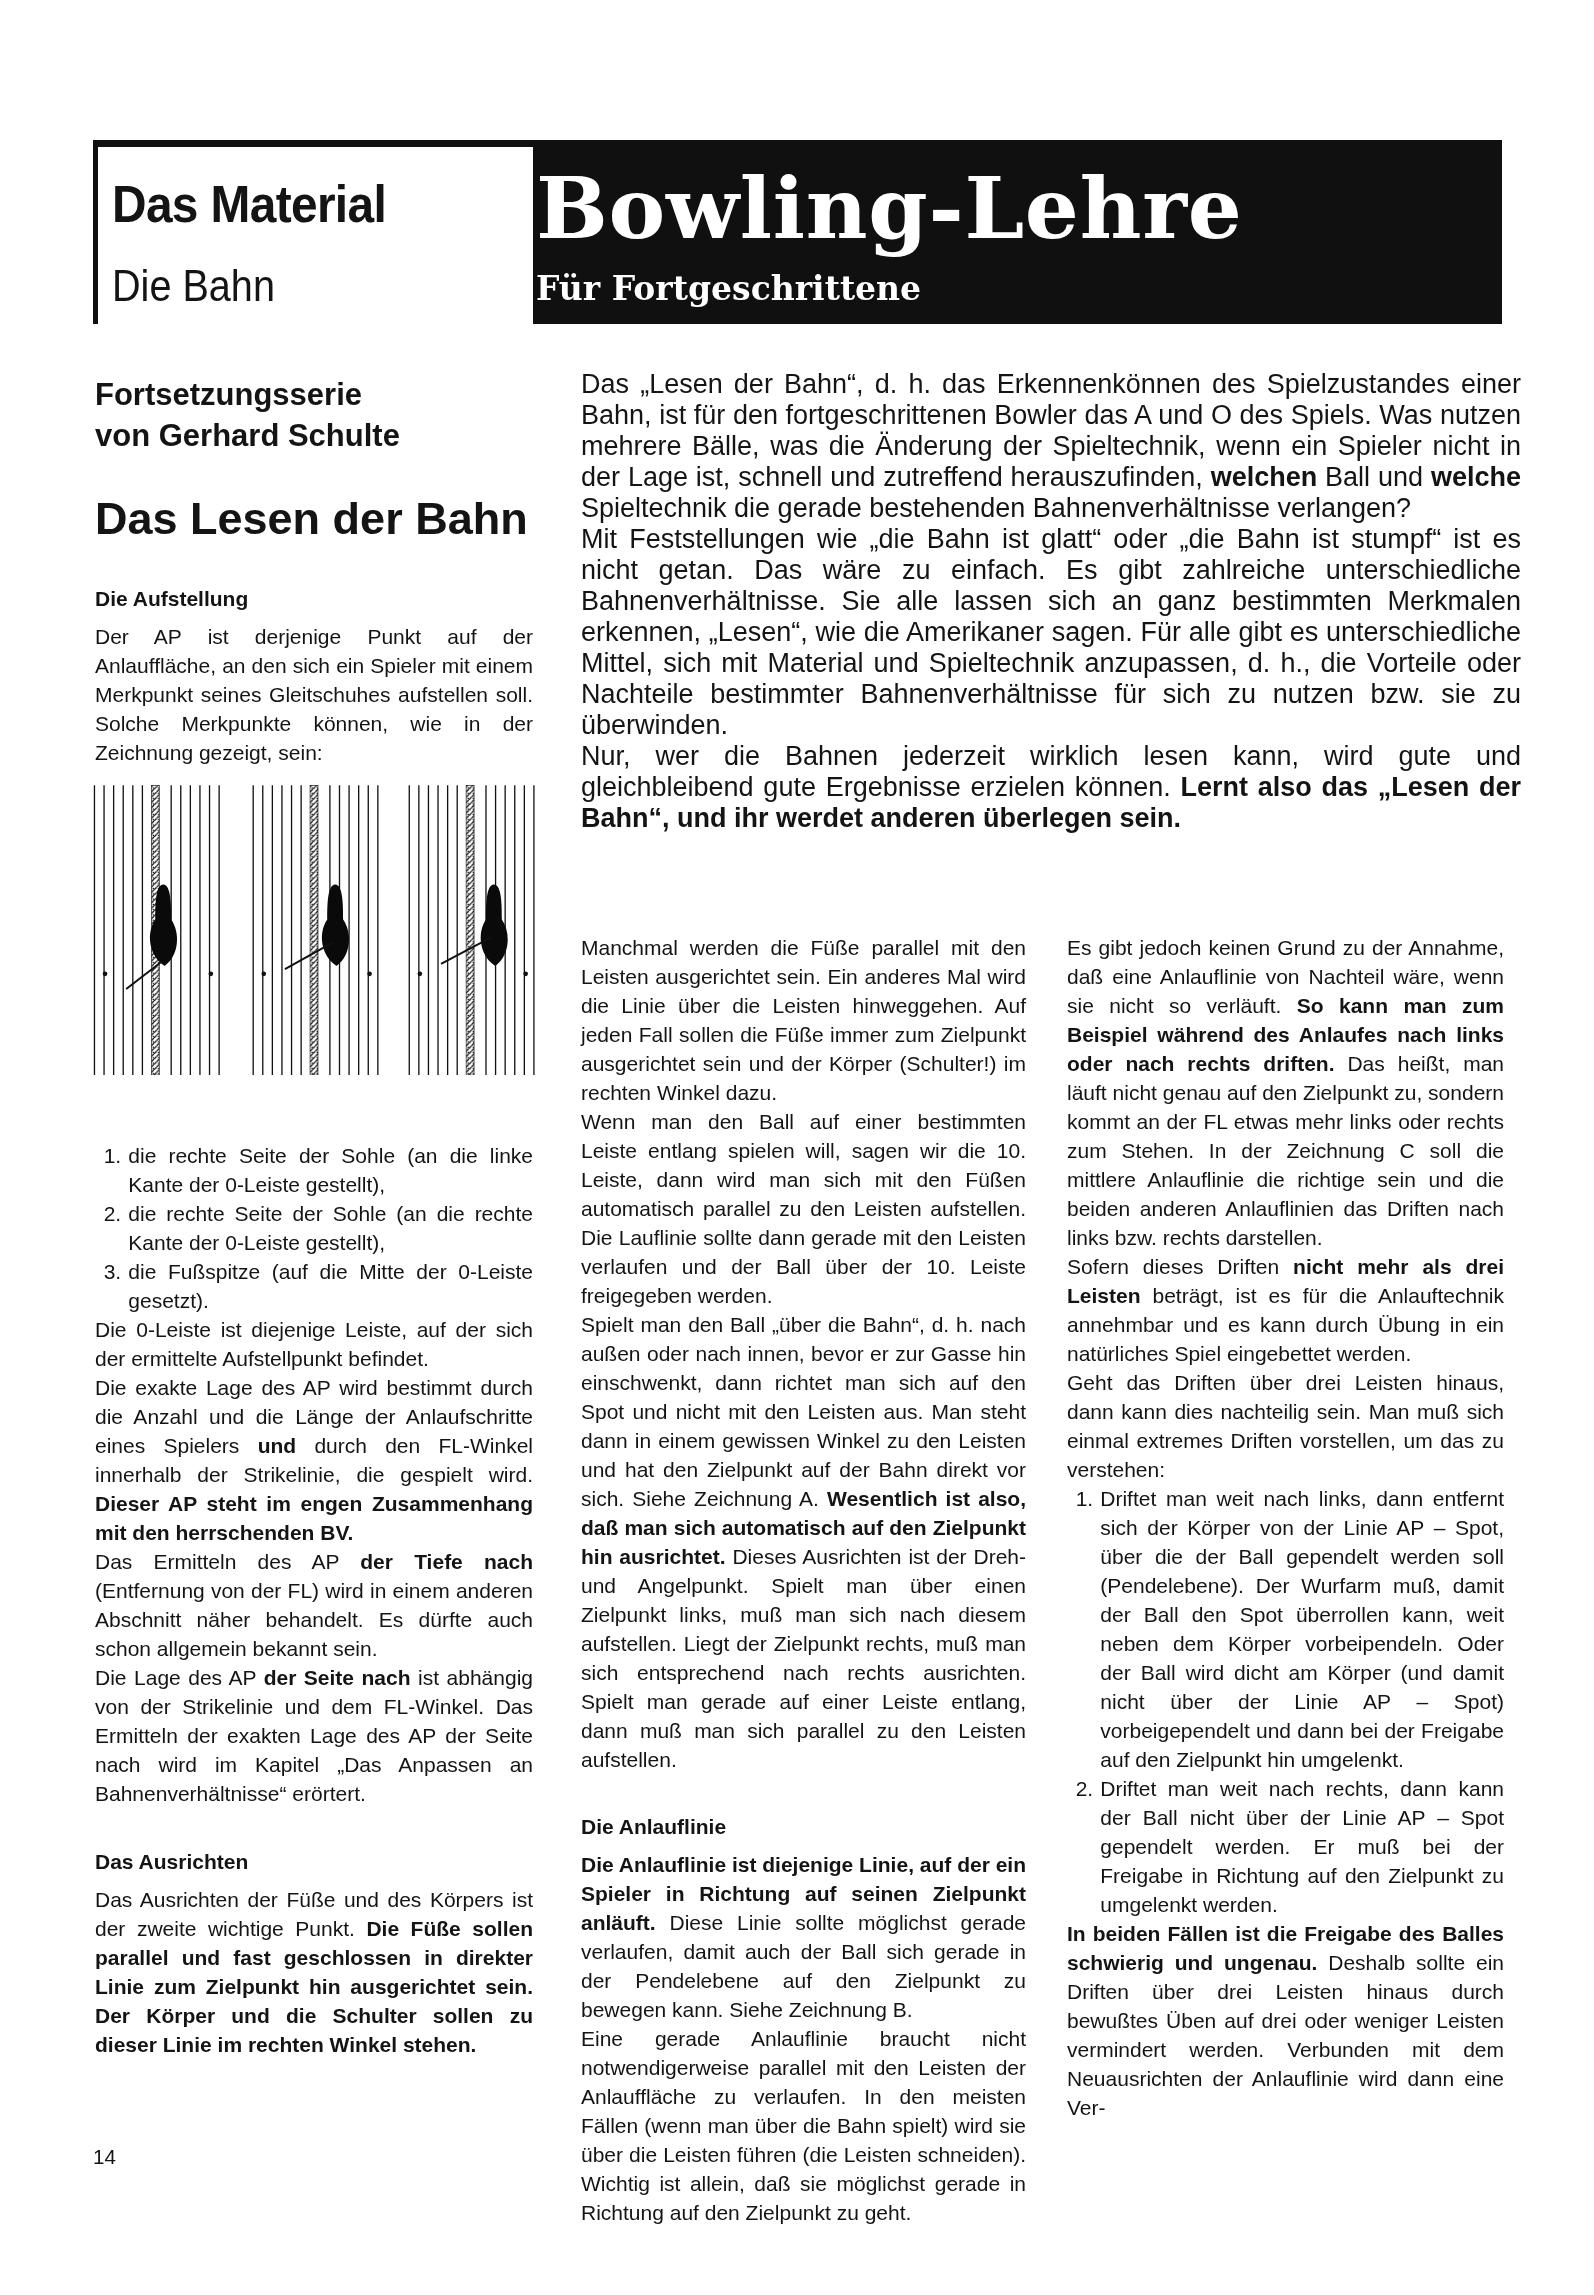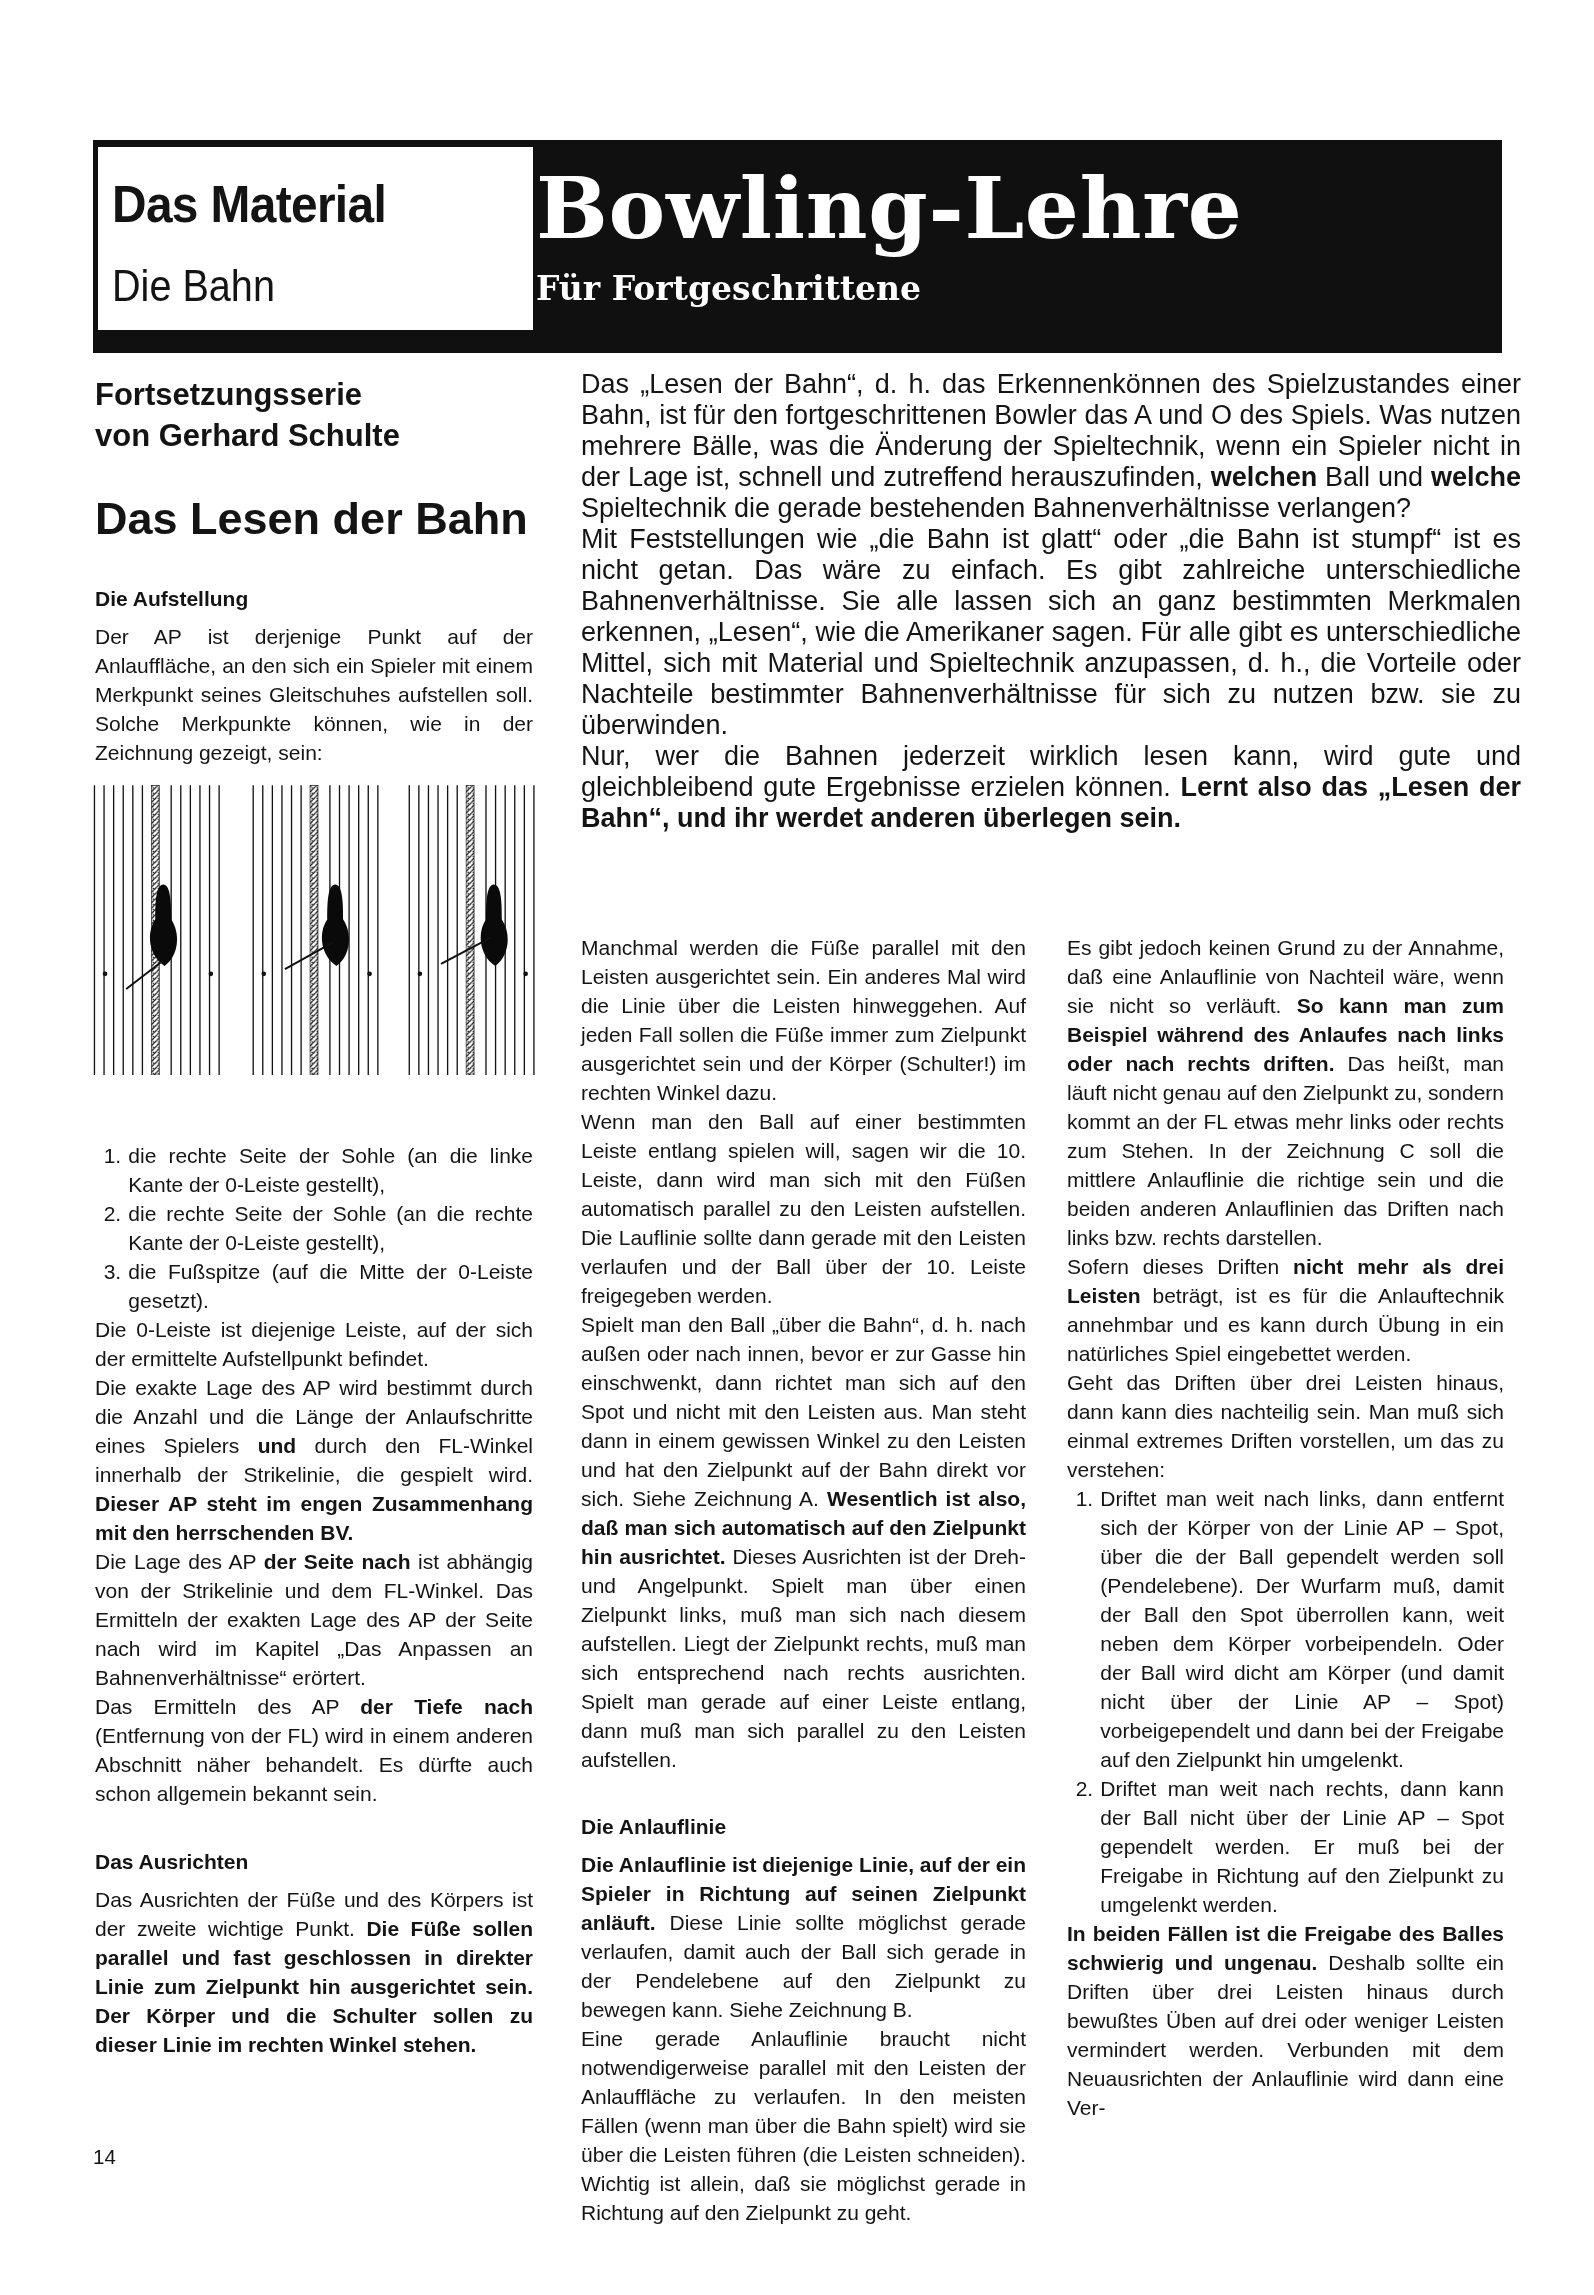--- a/index.html
+++ b/index.html
@@ -1,21 +1,21 @@
 <!DOCTYPE html>
 <html style="font-size:10.6px"><head>
 <meta charset="utf-8">
 <style>
   html, body { margin: 0; padding: 0; background: #ffffff; }
   body {
     width: 1594px; height: 2295px; position: relative; overflow: hidden;
     font-family: "Liberation Sans", "DejaVu Sans", sans-serif; color: #141414;
   }
   .header {
-    position: absolute; left: 93px; top: 140px; width: 1409px; height: 213px;
+    position: absolute; left: 93px; top: 140px; width: 1409px; height: 184px;
     background: #101010; border: 2.6px solid #101010; box-sizing: border-box;
   }
   .header-left {
     position: absolute; left: 2.6px; top: 5.3px; width: 435px; height: 183px;
     background: #ffffff;
   }
   .hl-title {
     position: absolute; left: 14.6px; top: 26.5px; font-size: 52px; font-weight: 700;
     letter-spacing: -0.7px; transform: scaleX(0.92); transform-origin: left;
     white-space: nowrap;
@@ -158,22 +158,22 @@
 </svg>
 
 <div class="col" style="left:95px; top:1141px; width:438px;">
   <ol>
     <li>die rechte Seite der Sohle (an die linke Kante der 0-Leiste gestellt),</li>
     <li>die rechte Seite der Sohle (an die rechte Kante der 0-Leiste gestellt),</li>
     <li>die Fußspitze (auf die Mitte der 0-Leiste gesetzt).</li>
   </ol>
   <p><span>Die 0-Leiste ist diejenige Leiste, auf der sich der ermittelte Aufstellpunkt befindet.</span></p>
   <p><span>Die exakte Lage des AP wird bestimmt durch die Anzahl und die Länge der Anlaufschritte eines Spielers </span><b>und</b><span> durch den FL-Winkel innerhalb der Strikelinie, die gespielt wird. </span><b>Dieser AP steht im engen Zusammenhang mit den herrschenden BV.</b></p>
+  <p><span>Das Ermitteln des AP </span><b>der Tiefe nach</b><span> (Entfernung von der FL) wird in einem anderen Abschnitt näher behandelt. Es dürfte auch schon allgemein bekannt sein.</span></p>
   <p><span>Die Lage des AP </span><b>der Seite nach</b><span> ist abhängig von der Strikelinie und dem FL-Winkel. Das Ermitteln der exakten Lage des AP der Seite nach wird im Kapitel „Das Anpassen an Bahnenverhältnisse“ erörtert.</span></p>
-  <p><span>Das Ermitteln des AP </span><b>der Tiefe nach</b><span> (Entfernung von der FL) wird in einem anderen Abschnitt näher behandelt. Es dürfte auch schon allgemein bekannt sein.</span></p>
   <h3 style="margin-top:39px;">Das Ausrichten</h3>
   <p style="margin-top:9.3px;"><span>Das Ausrichten der Füße und des Körpers ist der zweite wichtige Punkt. </span><b>Die Füße sollen parallel und fast geschlossen in direkter Linie zum Zielpunkt hin ausgerichtet sein. Der Körper und die Schulter sollen zu dieser Linie im rechten Winkel stehen.</b></p>
 </div>
 
 <div class="col" style="left:581px; top:933px; width:445px;">
   <p><span>Manchmal werden die Füße parallel mit den Leisten ausgerichtet sein. Ein anderes Mal wird die Linie über die Leisten hinweggehen. Auf jeden Fall sollen die Füße immer zum Zielpunkt ausgerichtet sein und der Körper (Schulter!) im rechten Winkel dazu.</span></p>
   <p><span>Wenn man den Ball auf einer bestimmten Leiste entlang spielen will, sagen wir die 10. Leiste, dann wird man sich mit den Füßen automatisch parallel zu den Leisten aufstellen. Die Lauflinie sollte dann gerade mit den Leisten verlaufen und der Ball über der 10. Leiste freigegeben werden.</span></p>
   <p><span>Spielt man den Ball „über die Bahn“, d. h. nach außen oder nach innen, bevor er zur Gasse hin einschwenkt, dann richtet man sich auf den Spot und nicht mit den Leisten aus. Man steht dann in einem gewissen Winkel zu den Leisten und hat den Zielpunkt auf der Bahn direkt vor sich. Siehe Zeichnung A. </span><b>Wesentlich ist also, daß man sich automatisch auf den Zielpunkt hin ausrichtet.</b><span> Dieses Ausrichten ist der Dreh- und Angelpunkt. Spielt man über einen Zielpunkt links, muß man sich nach diesem aufstellen. Liegt der Zielpunkt rechts, muß man sich entsprechend nach rechts ausrichten. Spielt man gerade auf einer Leiste entlang, dann muß man sich parallel zu den Leisten aufstellen.</span></p>
   <h3 style="margin-top:38px;">Die Anlauflinie</h3>
   <p style="margin-top:9.3px;"><b>Die Anlauflinie ist diejenige Linie, auf der ein Spieler in Richtung auf seinen Zielpunkt anläuft.</b><span> Diese Linie sollte möglichst gerade verlaufen, damit auch der Ball sich gerade in der Pendelebene auf den Zielpunkt zu bewegen kann. Siehe Zeichnung B.</span></p>

